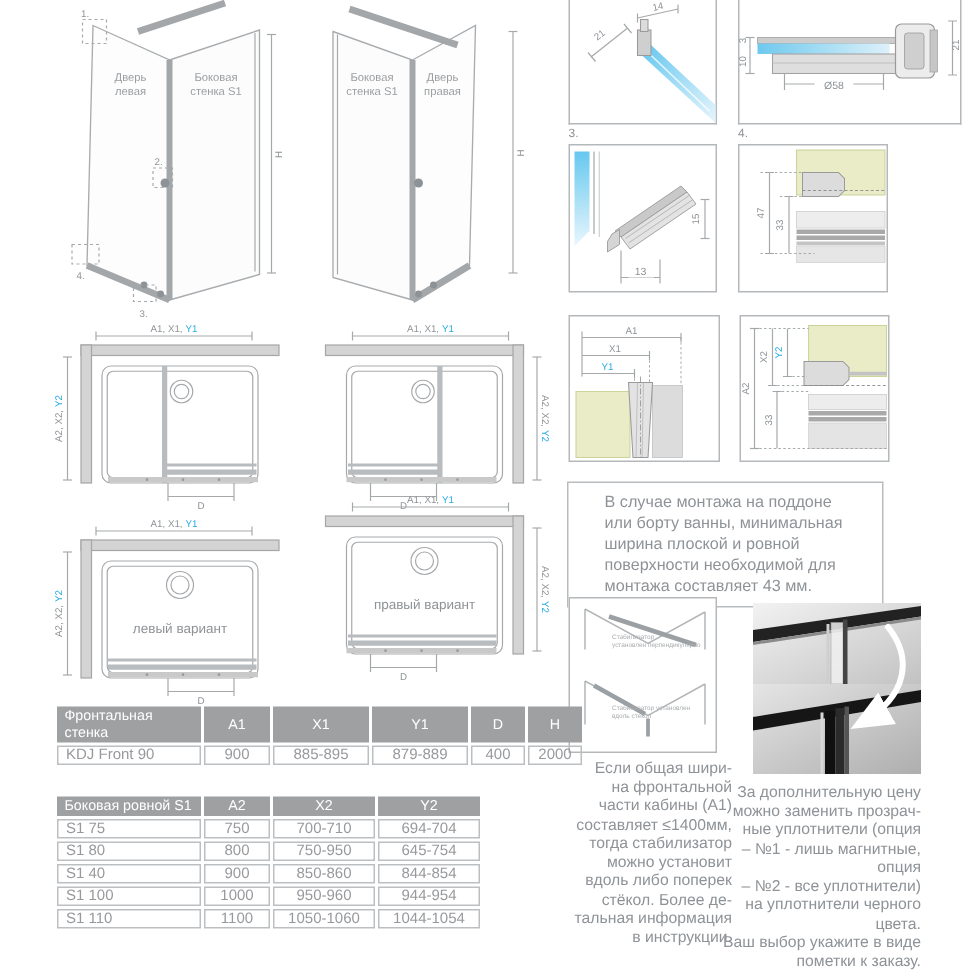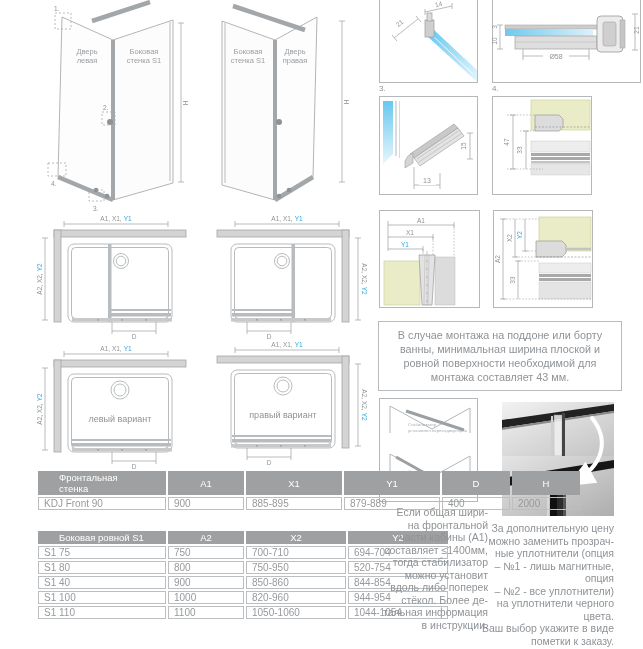--- a/index.html
+++ b/index.html
@@ -10,25 +10,25 @@
   .noTop{border-top:none;}
   .panel-label{position:absolute;font-size:8px;color:#8f9397;}
   svg{display:block;overflow:visible;}
   svg text{font-family:"Liberation Sans",sans-serif;fill:#8f9397;}
   .dimtxt{font-size:6.5px;}
   .isotxt{font-size:7.5px;fill:#9b9ea1;}
   .blu{fill:#29a9e1;}
   .ln{stroke:#a6a9ac;stroke-width:0.8;fill:none;}
   .dot{stroke:#9aa0a4;stroke-dasharray:1.6,1.6;stroke-width:0.6;fill:none;}
   .para{position:absolute;color:#8f9397;font-size:10.5px;line-height:12.5px;white-space:pre-line;text-align:right;}
-  #note-box{position:absolute;left:378px;top:321px;width:244px;box-sizing:border-box;
-            border:1px solid #b9bcbe;padding:6px 13px;color:#8f9397;font-size:10.8px;line-height:14px;text-align:center;}
+  #note-box{position:absolute;left:378px;top:321px;width:211px;box-sizing:border-box;
+            border:1px solid #b9bcbe;padding:6px 24px;color:#8f9397;font-size:10.8px;line-height:14px;}
   .tbl{position:absolute;border-collapse:separate;border-spacing:2px;color:#97999c;}
-  .tbl th{background:#9ea0a2;color:#fff;font-weight:normal;font-size:9.5px;padding:1px 21px;}
-  .tbl td{border:1px solid #bcbfc1;font-size:10px;padding:0 5px;height:11px;text-align:left;}
+  .tbl th{background:#9ea0a2;color:#fff;font-weight:normal;font-size:9.5px;padding:1px 5px;}
+  .tbl td{border:1px solid #bcbfc1;font-size:10px;padding:0 5px;height:11px;text-align:center;}
   .tbl .name{text-align:left;}
 </style>
 </head>
 <body>
 
 <div id="page">
 
   <svg width="0" height="0" class="abs" style="left:0;top:0" aria-hidden="true">
     <defs>
       <linearGradient id="gblue" x1="0" y1="0" x2="1" y2="1">
@@ -340,21 +340,21 @@
       <circle cx="60" cy="105.8" r="0.9" fill="#9a9a9a"></circle>
         <circle cx="84" cy="105.8" r="0.9" fill="#9a9a9a"></circle>
         <circle cx="108" cy="105.8" r="0.9" fill="#9a9a9a"></circle>
       <line x1="74" y1="108" x2="74" y2="120" class="ln"></line>
       <line x1="118" y1="108" x2="118" y2="120" class="ln"></line>
       <line x1="74" y1="117" x2="118" y2="117" class="ln"></line>
       <text class="dimtxt" x="96" y="125" text-anchor="middle">D</text>
     </svg>
   </div>
 
-  <div class="abs" style="left:203px;top:340px;width:162px;height:130px">
+  <div class="abs" style="left:203px;top:328px;width:162px;height:130px">
     <svg width="162" height="130" viewBox="0 0 162 130">
       <line x1="32" y1="10" x2="136" y2="10" class="ln"></line>
       <line x1="32" y1="7" x2="32" y2="13" class="ln"></line>
       <line x1="136" y1="7" x2="136" y2="13" class="ln"></line>
       <text class="dimtxt" x="84" y="7" text-anchor="middle"><tspan>A1, X1,</tspan><tspan class="blu" dx="2">Y1</tspan></text>
       <rect x="14" y="16" width="132" height="7" fill="#d4d4d4" stroke="#a6a6a6" stroke-width="0.8"></rect>
       <rect x="139" y="16" width="7" height="92" fill="#d4d4d4" stroke="#a6a6a6" stroke-width="0.8"></rect>
       <line x1="155" y1="24" x2="155" y2="106" class="ln"></line>
       <line x1="152" y1="24" x2="158" y2="24" class="ln"></line>
       <line x1="152" y1="106" x2="158" y2="106" class="ln"></line>
@@ -453,32 +453,32 @@
       <tr>
           <td class="name">S1 75</td>
           <td>750</td>
           <td>700-710</td>
           <td>694-704</td>
         </tr>
       <tr>
           <td class="name">S1 80</td>
           <td>800</td>
           <td>750-950</td>
-          <td>520-754</td>
+          <td>645-754</td>
         </tr>
       <tr>
           <td class="name">S1 40</td>
           <td>900</td>
           <td>850-860</td>
           <td>844-854</td>
         </tr>
       <tr>
           <td class="name">S1 100</td>
           <td>1000</td>
-          <td>820-960</td>
+          <td>950-960</td>
           <td>944-954</td>
         </tr>
       <tr>
           <td class="name">S1 110</td>
           <td>1100</td>
           <td>1050-1060</td>
           <td>1044-1054</td>
         </tr>
     </tbody>
   </table>

